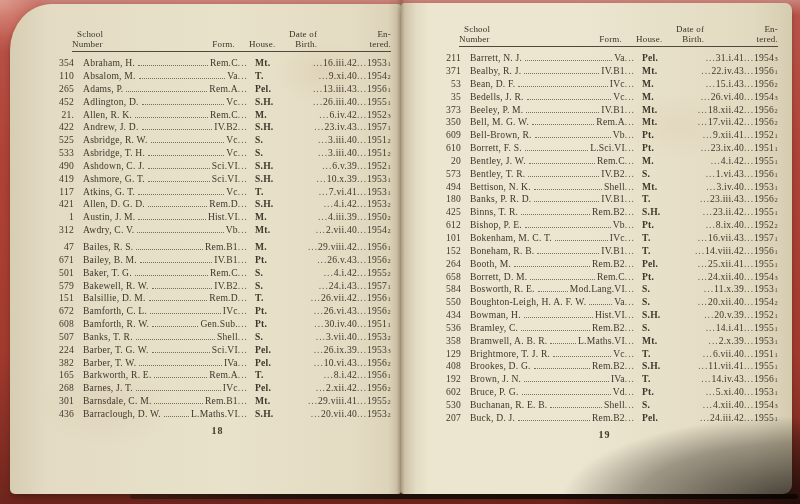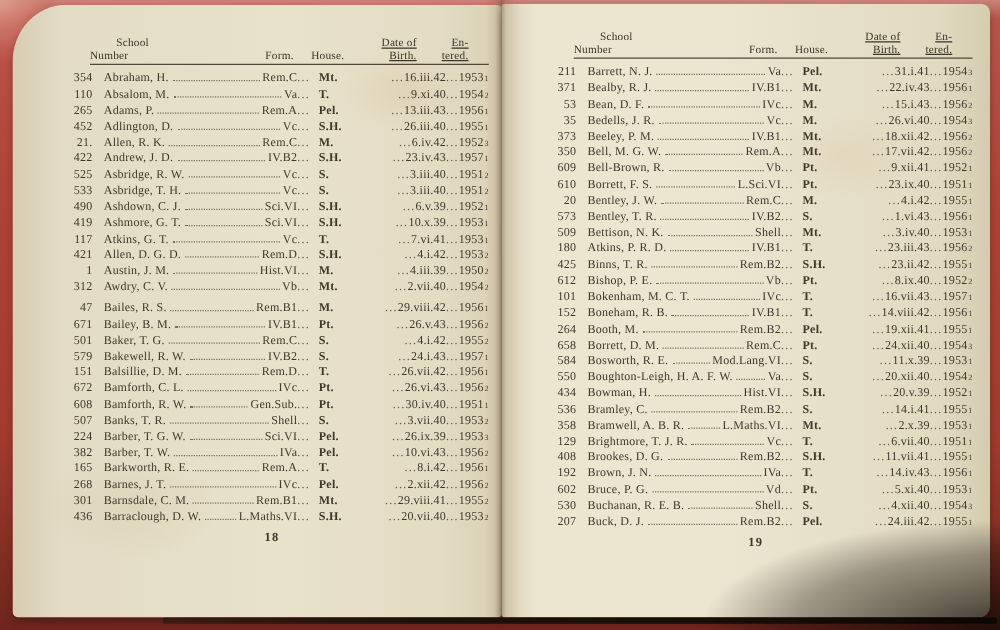--- a/index.html
+++ b/index.html
@@ -54,25 +54,25 @@
   .page-inner { position:absolute; inset:26px 10px 12px 34px; color:#3e382c; }
   .page.right .page-inner { inset:22px 14px 12px 30px; }
 
   
   .hdr {
     display:flex; align-items:flex-end; margin-left:28px;
     font-size:9px; line-height:9.6px; letter-spacing:0.2px;
     border-bottom:1.2px solid #51483a; padding-bottom:2px; margin-bottom:5px;
     color:#3a342a;
   }
-  .h-school div:first-child { padding-left:5px;margin-left:16px; }
+  .h-school div:first-child { padding-left:5px; }
   .h-spacer { flex:1; }
   .h-form { margin-right:14px; }
   .h-house { width:40px; }
-  .h-dob-block { width:102px; display:flex; justify-content:center; gap:20px;text-decoration:underline; }
+  .h-dob-block { width:102px; display:flex; justify-content:space-between; gap:20px; }
   .h-dob { text-align:right; }
   .h-ent { text-align:right; }
 
   
   .row {
     display:flex; align-items:baseline; height:12.85px;
     font-size:9.6px; white-space:nowrap; color:#3e382c; letter-spacing:0.2px;
   }
   .rows.second { margin-top:4px; }
   .c-num { width:30px; flex:none; text-align:right; }
@@ -743,38 +743,38 @@
     <span class="c-dob">
               <span class="dots">...</span>
               <span>1.vi.43</span>
               <span class="dots">...</span>
               <span>1956</span>
               <sup>1</sup>
             </span>
   </div>
 
   <div class="row">
-    <span class="c-num">509</span>
+    <span class="c-num">494</span>
     <span class="c-name">Bettison,  N.  K.</span>
     <span class="c-lead"></span>
     <span class="c-form">Shell</span>
     <span class="dots">...</span>
     <span class="c-house">Mt.</span>
     <span class="c-dob">
               <span class="dots">...</span>
               <span>3.iv.40</span>
               <span class="dots">...</span>
               <span>1953</span>
               <sup>1</sup>
             </span>
   </div>
 
   <div class="row">
     <span class="c-num">180</span>
-    <span class="c-name">Atkins,  P.  R.  D.</span>
+    <span class="c-name">Banks,  P.  R.  D.</span>
     <span class="c-lead"></span>
     <span class="c-form">IV.B1</span>
     <span class="dots">...</span>
     <span class="c-house">T.</span>
     <span class="c-dob">
               <span class="dots">...</span>
               <span>23.iii.43</span>
               <span class="dots">...</span>
               <span>1956</span>
               <sup>2</sup>
@@ -847,21 +847,21 @@
 
   <div class="row">
     <span class="c-num">264</span>
     <span class="c-name">Booth,  M.</span>
     <span class="c-lead"></span>
     <span class="c-form">Rem.B2</span>
     <span class="dots">...</span>
     <span class="c-house">Pel.</span>
     <span class="c-dob">
               <span class="dots">...</span>
-              <span>19.xii.41</span>
+              <span>25.xii.41</span>
               <span class="dots">...</span>
               <span>1955</span>
               <sup>1</sup>
             </span>
   </div>
 
   <div class="row">
     <span class="c-num">658</span>
     <span class="c-name">Borrett,  D.  M.</span>
     <span class="c-lead"></span>

